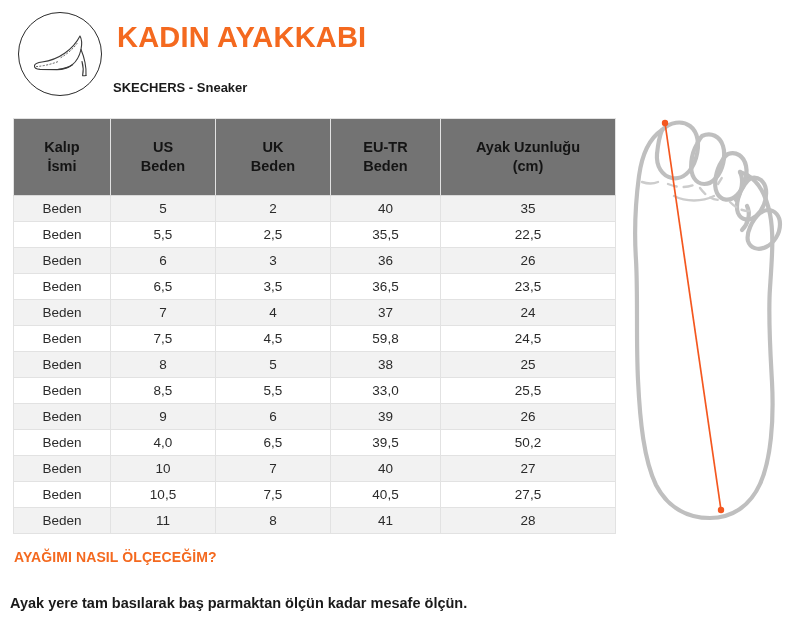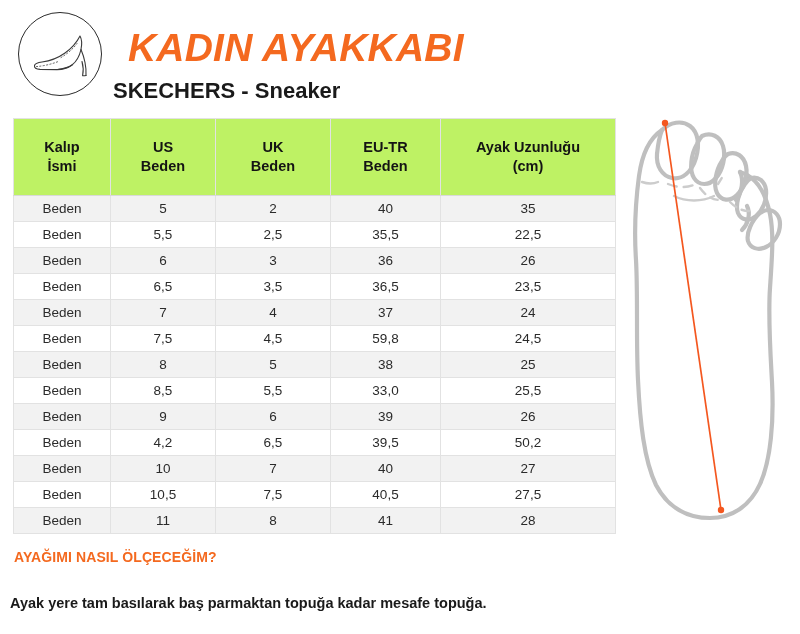--- a/index.html
+++ b/index.html
@@ -43,35 +43,34 @@
     position: absolute;
     left: 11px;
     top: 20px;
   }
   .title-block {
     position: absolute;
     left: 113px;
     top: 16px;
   }
   .main-title {
-    font-size: 39px;
+    font-size: 29px;
     font-weight: bold;
     color: #F4691F;
     letter-spacing: 0.2px;
     line-height: 34px;
-    margin: 15px;
+    margin: 4px;
     white-space: nowrap;
-    font-style: italic;
   }
   .sub-title {
-    font-size: 22px;
+    font-size: 13px;
     font-weight: bold;
     color: #1a1a1a;
     line-height: 22px;
-    margin: 12px 0 0 0;
+    margin: 23px 0 0 0;
     white-space: nowrap;
   }
 
   
   .size-table {
     position: absolute;
     left: 13px;
     top: 118px;
     width: 602px;
     border-collapse: collapse;
@@ -84,21 +83,21 @@
     text-align: center;
     vertical-align: middle;
     padding: 0;
   }
   .size-table thead th {
     height: 76px;
     font-size: 14.5px;
     font-weight: bold;
     color: #141414;
     line-height: 19px;
-    background: #bef264;
+    background: #737373;
     border-bottom: 1px solid #d9d9d9;
     margin-top: 37px;
   }
   .size-table tbody td {
     height: 25px;
     font-size: 13.5px;
     font-weight: normal;
     color: #2b2b2b;
   }
   .size-table tbody tr:nth-child(odd) td {
@@ -265,21 +264,21 @@
       </tr>
       <tr>
         <td>Beden</td>
         <td>9</td>
         <td>6</td>
         <td>39</td>
         <td>26</td>
       </tr>
       <tr>
         <td>Beden</td>
-        <td>4,2</td>
+        <td>4,0</td>
         <td>6,5</td>
         <td>39,5</td>
         <td>50,2</td>
       </tr>
       <tr>
         <td>Beden</td>
         <td>10</td>
         <td>7</td>
         <td>40</td>
         <td>27</td>
@@ -340,14 +339,14 @@
 
     <line x1="43" y1="13" x2="99" y2="400" stroke="#F4571F" stroke-width="1.7"></line>
     <circle cx="43" cy="13" r="3.2" fill="#F4571F"></circle>
     <circle cx="99" cy="400" r="3.2" fill="#F4571F"></circle>
   </svg>
   
 </div>
 
 <div class="footer">
   <div class="footer-heading">AYAĞIMI NASIL ÖLÇECEĞİM?</div>
-  <div class="footer-text">Ayak yere tam basılarak baş parmaktan topuğa kadar mesafe topuğa.</div>
+  <div class="footer-text">Ayak yere tam basılarak baş parmaktan ölçün kadar mesafe ölçün.</div>
 </div>
 
 </body></html>

